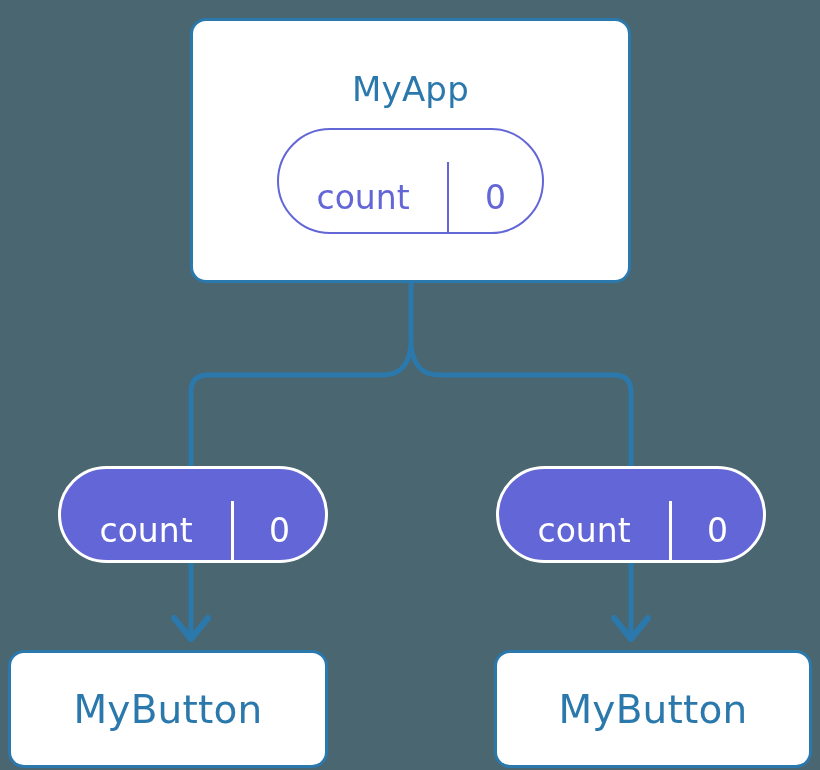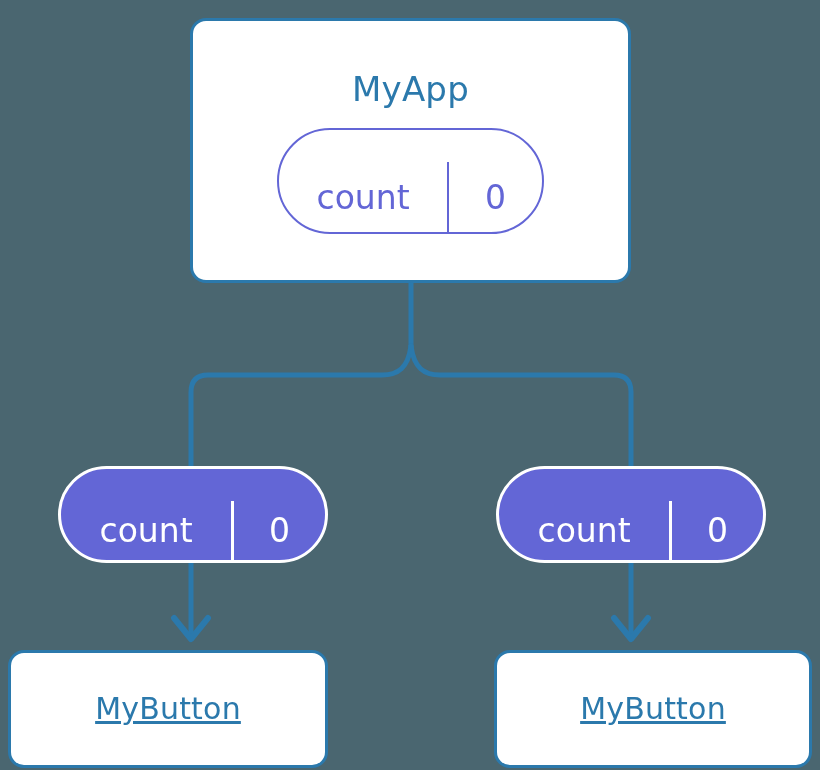--- a/index.html
+++ b/index.html
@@ -70,22 +70,21 @@
     left: 8px;
     top: 650px;
     width: 320px;
   }
   #leaf-box-right {
     left: 494px;
     top: 650px;
     width: 318px;
   }
   .leaf-title {
-    font-size: 30px;
-    text-decoration: underline;
+    font-size: 39px;
   }
 
   
   .state-pill {
     position: absolute;
     z-index: 2;
     box-sizing: border-box;
     display: flex;
     align-items: stretch;
     border-radius: 999px;

